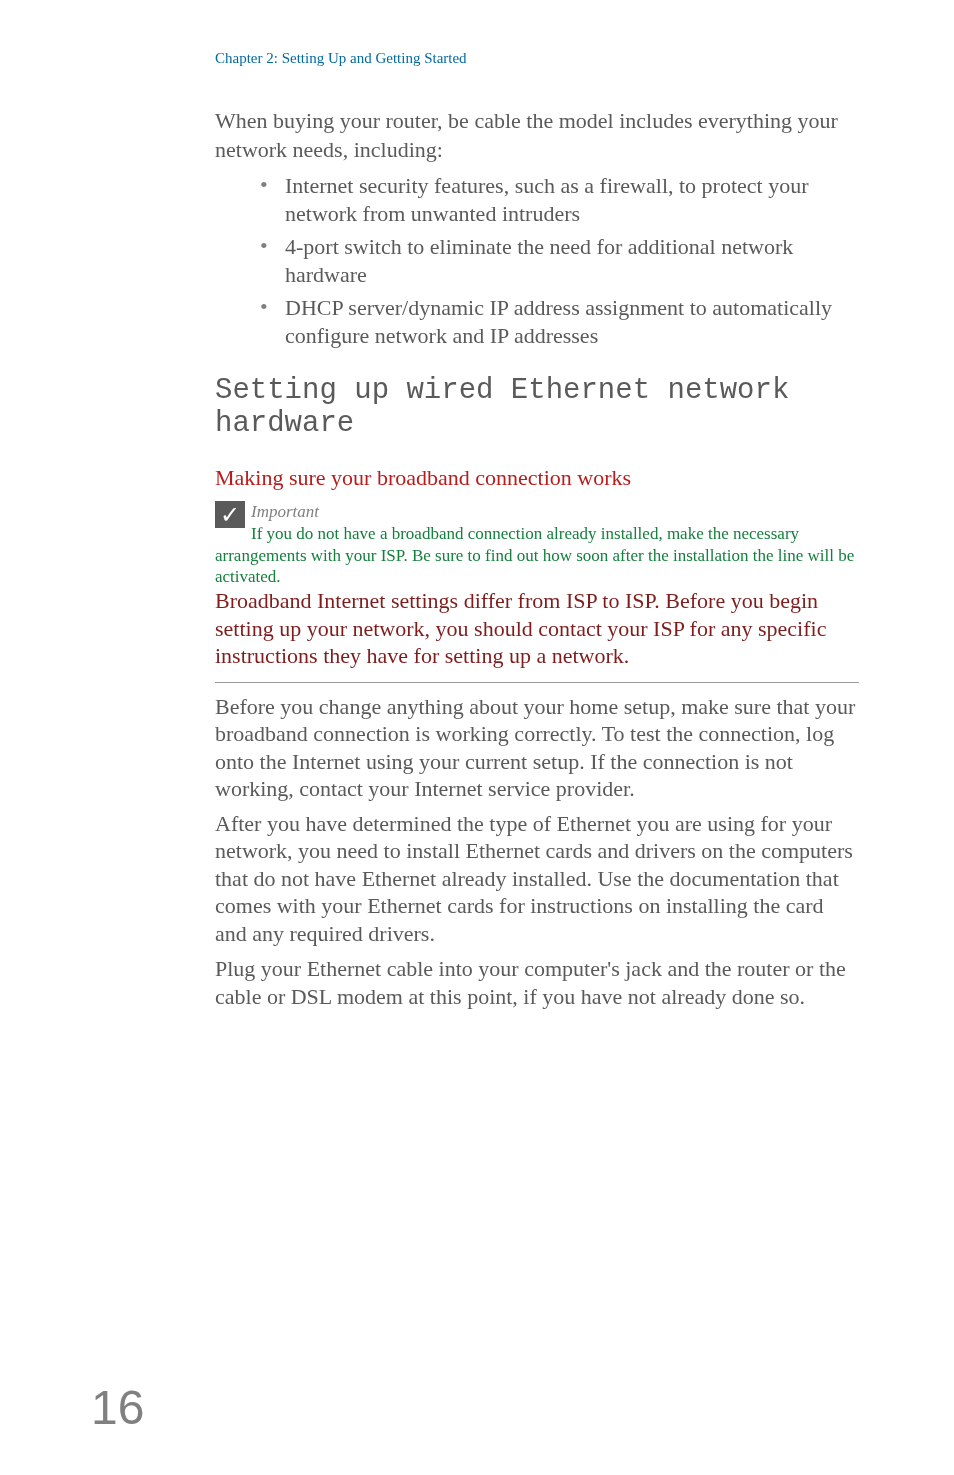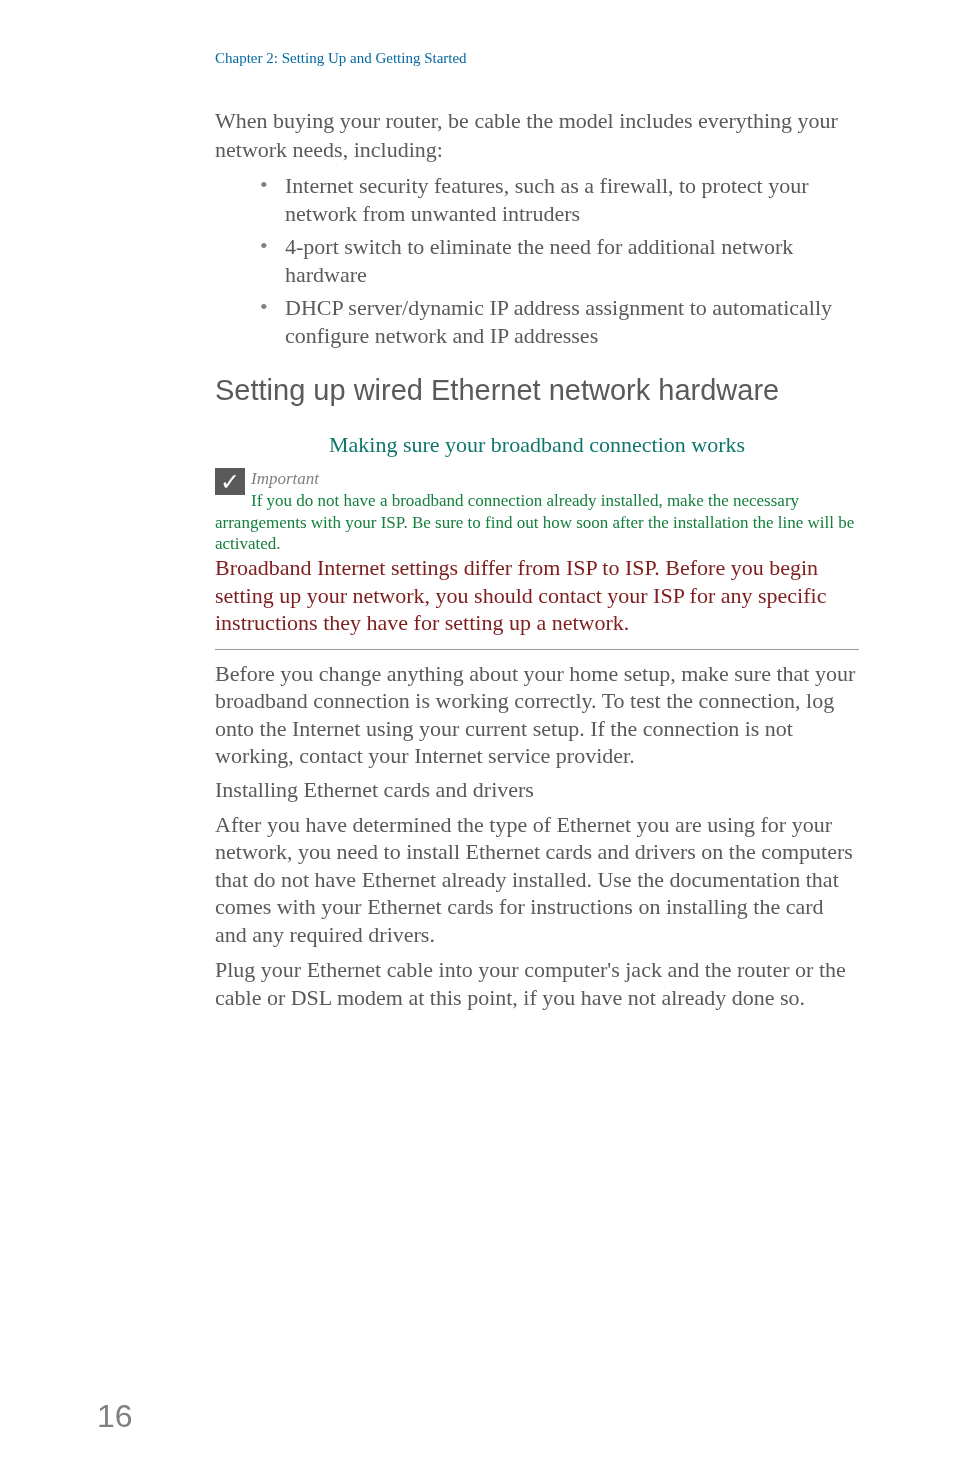--- a/index.html
+++ b/index.html
@@ -53,27 +53,26 @@
     .subheading-text {
       font-size: 22px;
       color: #5a5a5a;
       line-height: 1.3;
       margin-bottom: 35px;
     }
     .section-heading {
       font-size: 29px;
       color: #5a5a5a;
       margin-bottom: 25px;
-      font-family: Liberation Sans, sans-serif;
+      font-family: Liberation Mono, monospace;
     }
     .subsection-heading {
       font-size: 22px;
-      color: #0f766e;
+      color: #b91c1c;
       margin-bottom: 10px;
-      text-align: center;
     }
     .important-box {
       margin-bottom: 12px;
     }
     .checkmark-icon {
       width: 30px;
       height: 27px;
       background: #5a5a5a;
       color: #ffffff;
       font-size: 24px;
@@ -123,22 +122,22 @@
       margin-bottom: 8px;
     }
     .subsection-heading2 {
       font-size: 22px;
       color: #5a5a5a;
       margin-bottom: 8px;
     }
     .page-number {
       position: absolute;
       bottom: 40px;
-      left: 97px;
-      font-size: 32px;
+      left: 91px;
+      font-size: 48px;
       color: #808080;
       font-family: Arial, Helvetica, sans-serif;
     }
   </style>
 </head>
 <body>
 
 <div class="header">Chapter 2: Setting Up and Getting Started</div>
 
 <div class="content">
@@ -170,20 +169,19 @@
       <span class="important-label" style="display:block;margin-left:36px;font-style:italic;">Important</span>
       <span class="important-text">If you do not have a broadband connection already installed, make the necessary arrangements with your ISP. Be sure to find out how soon after the installation the line will be activated.</span>
     </div>
     <div class="important-para2">Broadband Internet settings differ from ISP to ISP. Before you begin setting up your network, you should contact your ISP for any specific instructions they have for setting up a network.</div>
   </div>
 
   <hr class="divider">
 
   <div class="body-para">Before you change anything about your home setup, make sure that your broadband connection is working correctly. To test the connection, log onto the Internet using your current setup. If the connection is not working, contact your Internet service provider.</div>
 
-  <div class="subsection-heading2">Installing Ethernet cards and drivers</div>
 
   <div class="body-para-sub">After you have determined the type of Ethernet you are using for your network, you need to install Ethernet cards and drivers on the computers that do not have Ethernet already installed. Use the documentation that comes with your Ethernet cards for instructions on installing the card and any required drivers.</div>
 
   <div class="body-para-sub">Plug your Ethernet cable into your computer's jack and the router or the cable or DSL modem at this point, if you have not already done so.</div>
 </div>
 
 <div class="page-number">16</div>
 
 </body></html>

